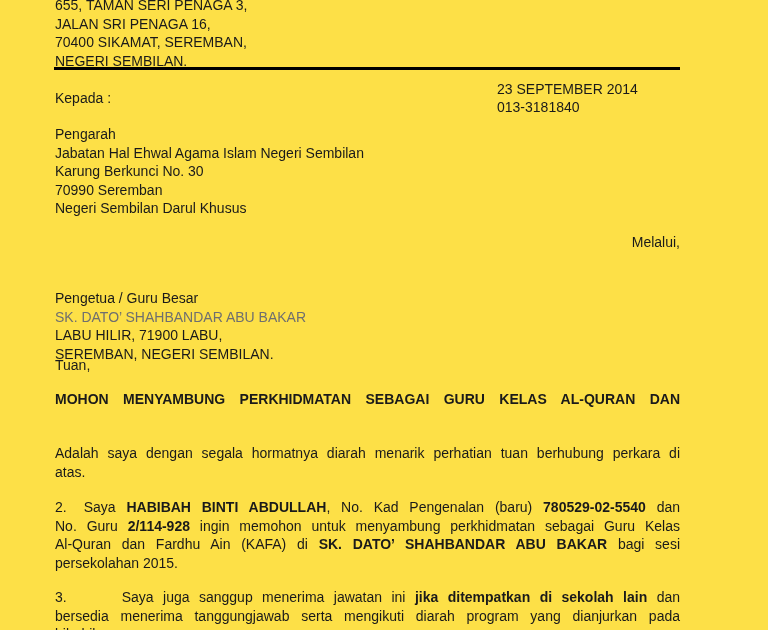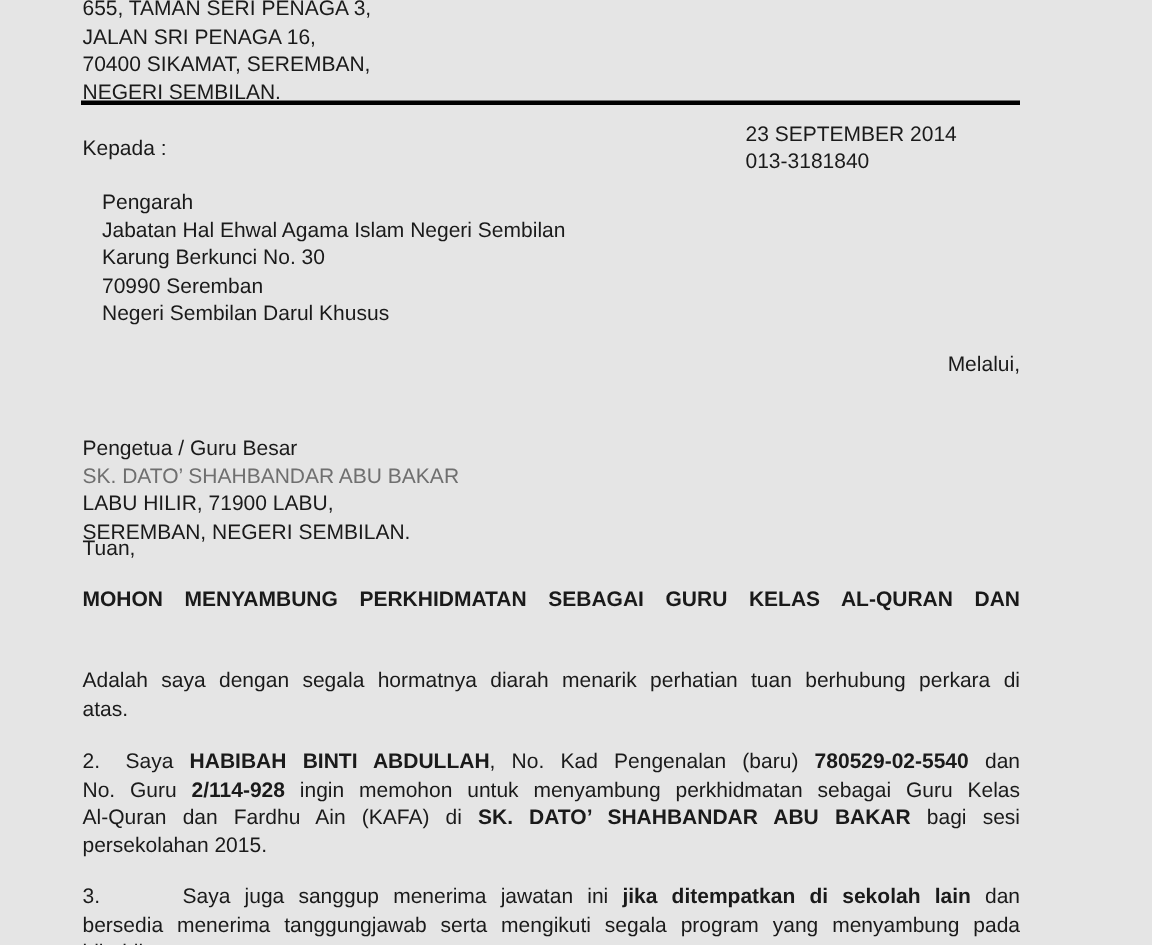--- a/index.html
+++ b/index.html
@@ -1,39 +1,39 @@
 <!DOCTYPE html>
 <html><head>
 <meta charset="utf-8">
 <style>
   html, body { margin: 0; padding: 0; background: #ffffff; }
   .page {
     position: relative;
     width: 768px;
     height: 630px;
-    background: #e5e5e5;
+    background: #fde047;
     overflow: hidden;
     font-family: "Liberation Sans", "DejaVu Sans", sans-serif;
     font-size: 14px;
     line-height: 18.5px;
     color: #1a1a1a;
   }
   .abs { position: absolute; left: 55px; width: 625px; }
   .line { height: 18.5px; }
   .jline { text-align: justify; text-align-last: justify; }
   .bold { font-weight: bold; }
   .muted { color: #6f6f6f; }
   .tab-sm { display: inline-block; width: 17px; }
   .tab-lg { display: inline-block; width: 55px; }
   #addr   { top: -4px; }
   #phone  { left: 497px; top: 51.5px; width: 200px; margin-top: 46px; }
   #rule   { top: 66.5px; left: 54px; width: 626px; height: 3px; background: #000000; }
   #date   { left: 497px; top: 80px; width: 220px; }
   #kepada { top: 89px; }
-  #recipient { top: 125px; margin-left: 13px; }
+  #recipient { top: 125px; }
   #melalui   { top: 233px; text-align: right; }
   #through   { top: 266px; margin-top: 23px; }
   #tuan      { top: 356px; }
   #subject   { top: 390px; }
   #para1     { top: 444px; }
   #para2     { top: 498px; }
   #para3     { top: 588px; }
 </style>
 </head>
 <body>
@@ -85,17 +85,17 @@
 
   <div id="para2" class="abs">
     <div class="line jline"><span>2.</span><span class="tab-sm"></span><span>Saya </span><span class="bold">HABIBAH BINTI ABDULLAH</span><span>, No. Kad Pengenalan (baru) </span><span class="bold">780529-02-5540</span><span> dan</span></div>
     <div class="line jline"><span>No. Guru </span><span class="bold">2/114-928</span><span> ingin memohon untuk menyambung perkhidmatan sebagai Guru Kelas</span></div>
     <div class="line jline"><span>Al-Quran dan Fardhu Ain (KAFA) di </span><span class="bold">SK. DATO’ SHAHBANDAR ABU BAKAR</span><span> bagi sesi</span></div>
     <div class="line">persekolahan 2015.</div>
   </div>
 
   <div id="para3" class="abs">
     <div class="line jline"><span>3.</span><span class="tab-lg"></span><span>Saya juga sanggup menerima jawatan ini </span><span class="bold">jika ditempatkan di sekolah lain</span><span> dan</span></div>
-    <div class="line jline">bersedia menerima tanggungjawab serta mengikuti segala program yang menyambung pada</div>
+    <div class="line jline">bersedia menerima tanggungjawab serta mengikuti diarah program yang dianjurkan pada</div>
     <div class="line">bila-bila masa.</div>
   </div>
 
 </div>
 
 </body></html>

